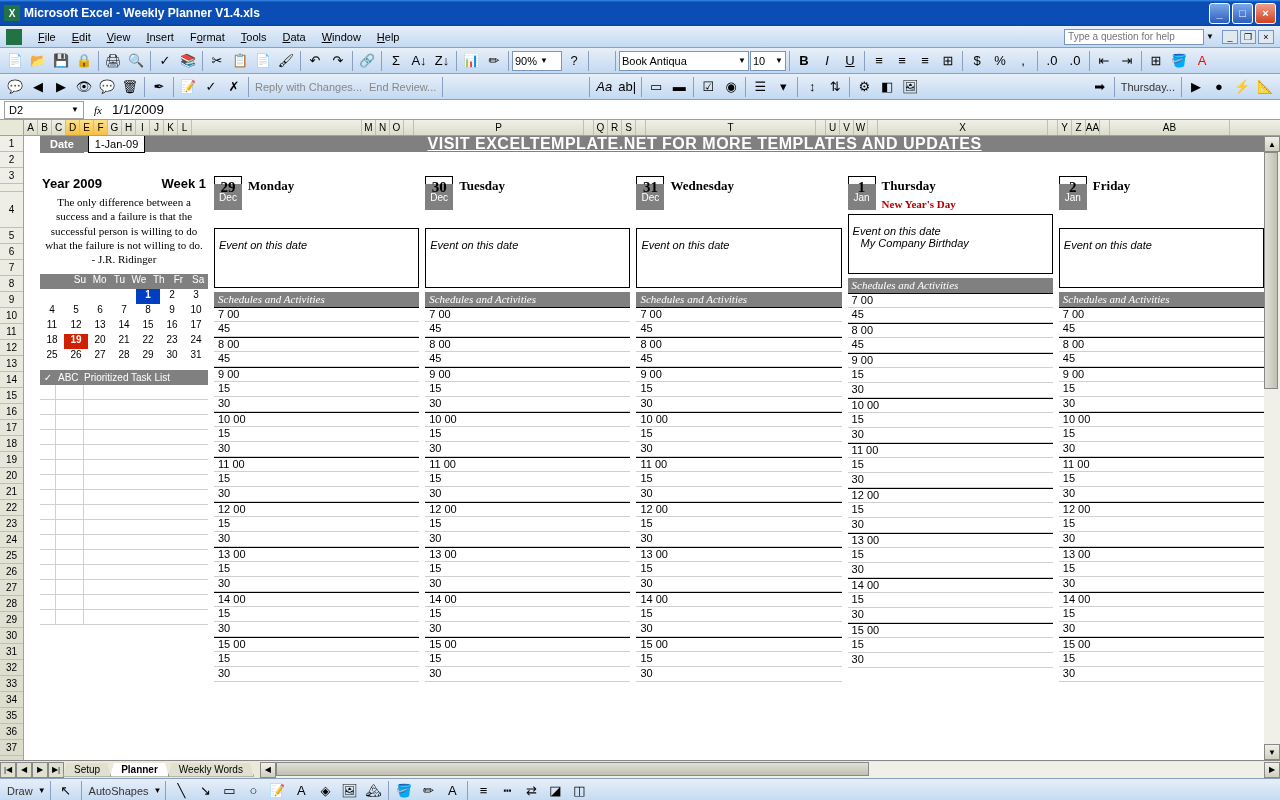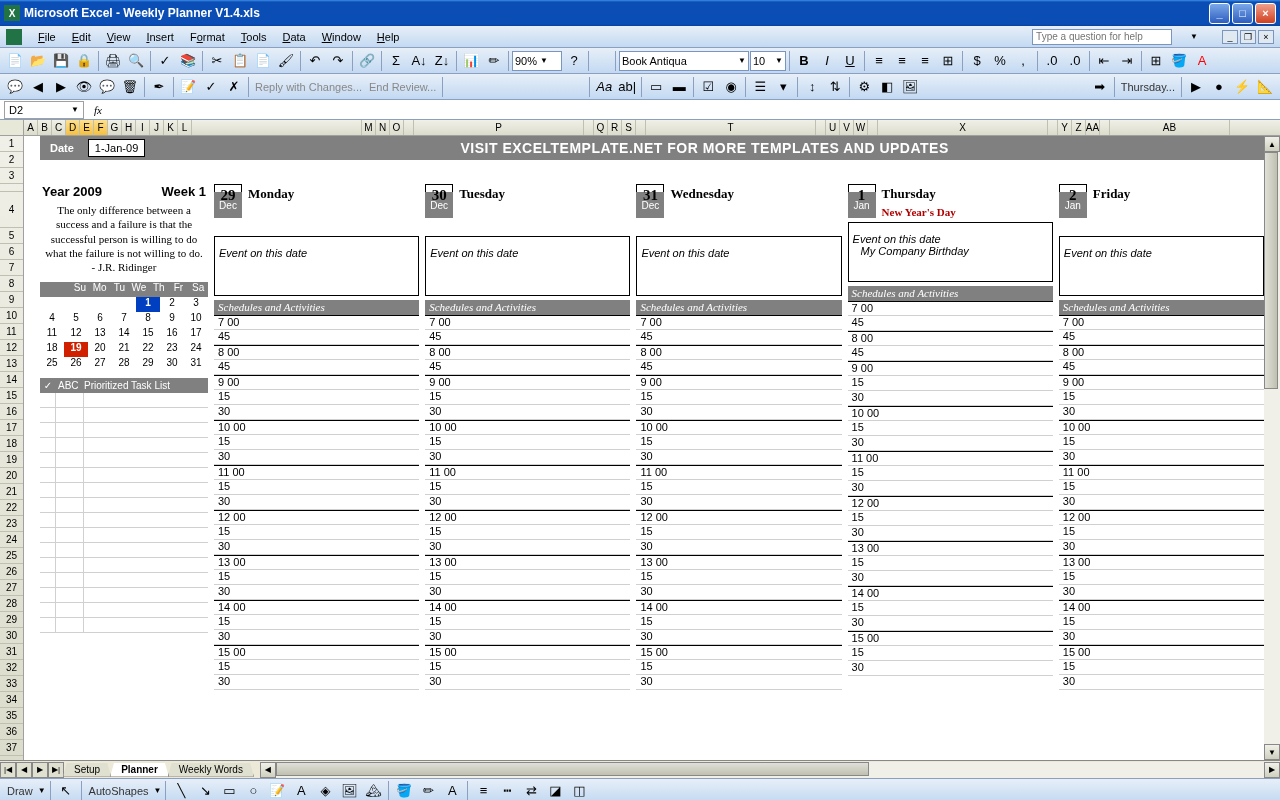--- a/index.html
+++ b/index.html
@@ -11,21 +11,21 @@
 .titlebar-title { flex: 1; font-weight: bold; font-size: 12px; }
 .winbtns { display: flex; gap: 2px; }
 .winbtn { width: 21px; height: 21px; background: linear-gradient(to bottom, #7ba8e8, #2d5ec0); border: 1px solid #fff; border-radius: 3px; display: flex; align-items: center; justify-content: center; color: #fff; font-weight: bold; cursor: pointer; }
 .winbtn.close { background: linear-gradient(to bottom, #f0a08c, #d04020); }
 
 
 .menubar { height: 22px; background: linear-gradient(to bottom, #e7eff8, #c3d9f2); display: flex; align-items: center; padding: 0 6px; border-bottom: 1px solid #8ba0c0; }
 .menubar .app-icon { width: 16px; height: 16px; background: #217346; margin-right: 8px; }
 .menuitem { padding: 2px 8px; cursor: pointer; }
 .menuitem u { text-decoration: underline; }
-.question-box { margin-left: auto; display: flex; align-items: center; gap: 18px; }
+.question-box { margin-left: auto; display: flex; align-items: center; gap: 2px; }
 .question-input { width: 140px; height: 16px; font-size: 10px; padding: 0 3px; border: 1px solid #7a96bf; color: #888; }
 .doc-winbtns { display: flex; gap: 2px; margin-left: 6px; }
 .doc-winbtn { width: 16px; height: 14px; border: 1px solid #7a96bf; background: #e0e8f0; display: flex; align-items: center; justify-content: center; font-size: 9px; cursor: pointer; }
 
 
 .toolbar { height: 26px; background: linear-gradient(to bottom, #e7eff8, #c3d9f2); display: flex; align-items: center; padding: 0 4px; border-bottom: 1px solid #8ba0c0; gap: 1px; }
 .tbtn { width: 22px; height: 22px; display: flex; align-items: center; justify-content: center; cursor: pointer; border: 1px solid transparent; font-size: 13px; }
 .tsep { width: 1px; height: 20px; background: #8ba0c0; margin: 0 2px; }
 .tdrop { height: 20px; border: 1px solid #7a96bf; background: #fff; font-size: 11px; padding: 0 2px; display: flex; align-items: center; }
 .tdrop .arrow { margin-left: 3px; font-size: 8px; }
@@ -45,24 +45,24 @@
 .colhdr.sel { background: linear-gradient(to bottom, #fde090, #f5c040); }
 
 
 .sheet-area { display: flex; height: 624px; background: #fff; }
 .rowhdrs { width: 24px; background: linear-gradient(to bottom, #f0f0e8, #dcdccc); border-right: 1px solid #a0a0a0; }
 .rowhdr { height: 16px; border-bottom: 1px solid #c0c0b0; display: flex; align-items: center; justify-content: center; font-size: 10px; cursor: pointer; }
 .sheet-content { flex: 1; position: relative; background: #fff; overflow: hidden; }
 
 
 .planner { position: absolute; left: 16px; top: 0; right: 0; }
-.banner { height: 24px; background: #808080; display: flex; align-items: center; color: #fff; font-weight: bold; }
+.banner { height: 16px; background: #808080; display: flex; align-items: center; color: #fff; font-weight: bold; }
 .banner-date-label { background: #808080; padding: 3px 10px; }
 .banner-date-input { background: #fff; color: #000; border: 1px solid #000; padding: 2px 6px; font-weight: normal; margin-left: 4px; }
-.banner-text { flex: 1; text-align: center; font-size: 14px; letter-spacing: 0.5px; }
+.banner-text { flex: 1; text-align: center; font-size: 16px; letter-spacing: 0.5px; text-decoration: underline; }
 
 .week-row { display: flex; margin-top: 24px; }
 .left-col { width: 168px; }
 .year-week { font-family: 'Book Antiqua', serif; font-size: 13px; font-weight: bold; display: flex; justify-content: space-between; padding: 0 2px; }
 .quote { font-family: 'Book Antiqua', serif; font-size: 11px; text-align: center; padding: 4px 2px; line-height: 1.3; }
 
 .day-col { flex: 1; min-width: 0; }
 .day-header { display: flex; align-items: flex-start; gap: 6px; height: 36px; }
 .day-num { width: 28px; height: 22px; border: 1px solid #000; background: #fff; display: flex; align-items: center; justify-content: center; font-family: 'Book Antiqua', serif; font-size: 15px; font-weight: bold; }
 .day-name { font-family: 'Book Antiqua', serif; font-weight: bold; font-size: 13px; padding-top: 2px; }
@@ -273,20 +273,21 @@
   <div class="tbtn">⚡</div>
   <div class="tbtn">📐</div>
 </div>
 
 <div class="formulabar">
   <div class="namebox">
     <span>D2</span>
     <span class="arrow">▼</span>
   </div>
   <span class="fx-label">fx</span>
+  <input class="formula-input" value="1/1/2009" style="">
 </div>
 
 <div class="colheaders">
   <div class="corner"></div>
   <div id="colhdrs-container" style="display: flex;">
       <div class="colhdr" style="width: 14px;">A</div>
       <div class="colhdr" style="width: 14px;">B</div>
       <div class="colhdr" style="width: 14px;">C</div>
       <div class="colhdr sel" style="width: 14px;">D</div>
       <div class="colhdr sel" style="width: 14px;">E</div>

